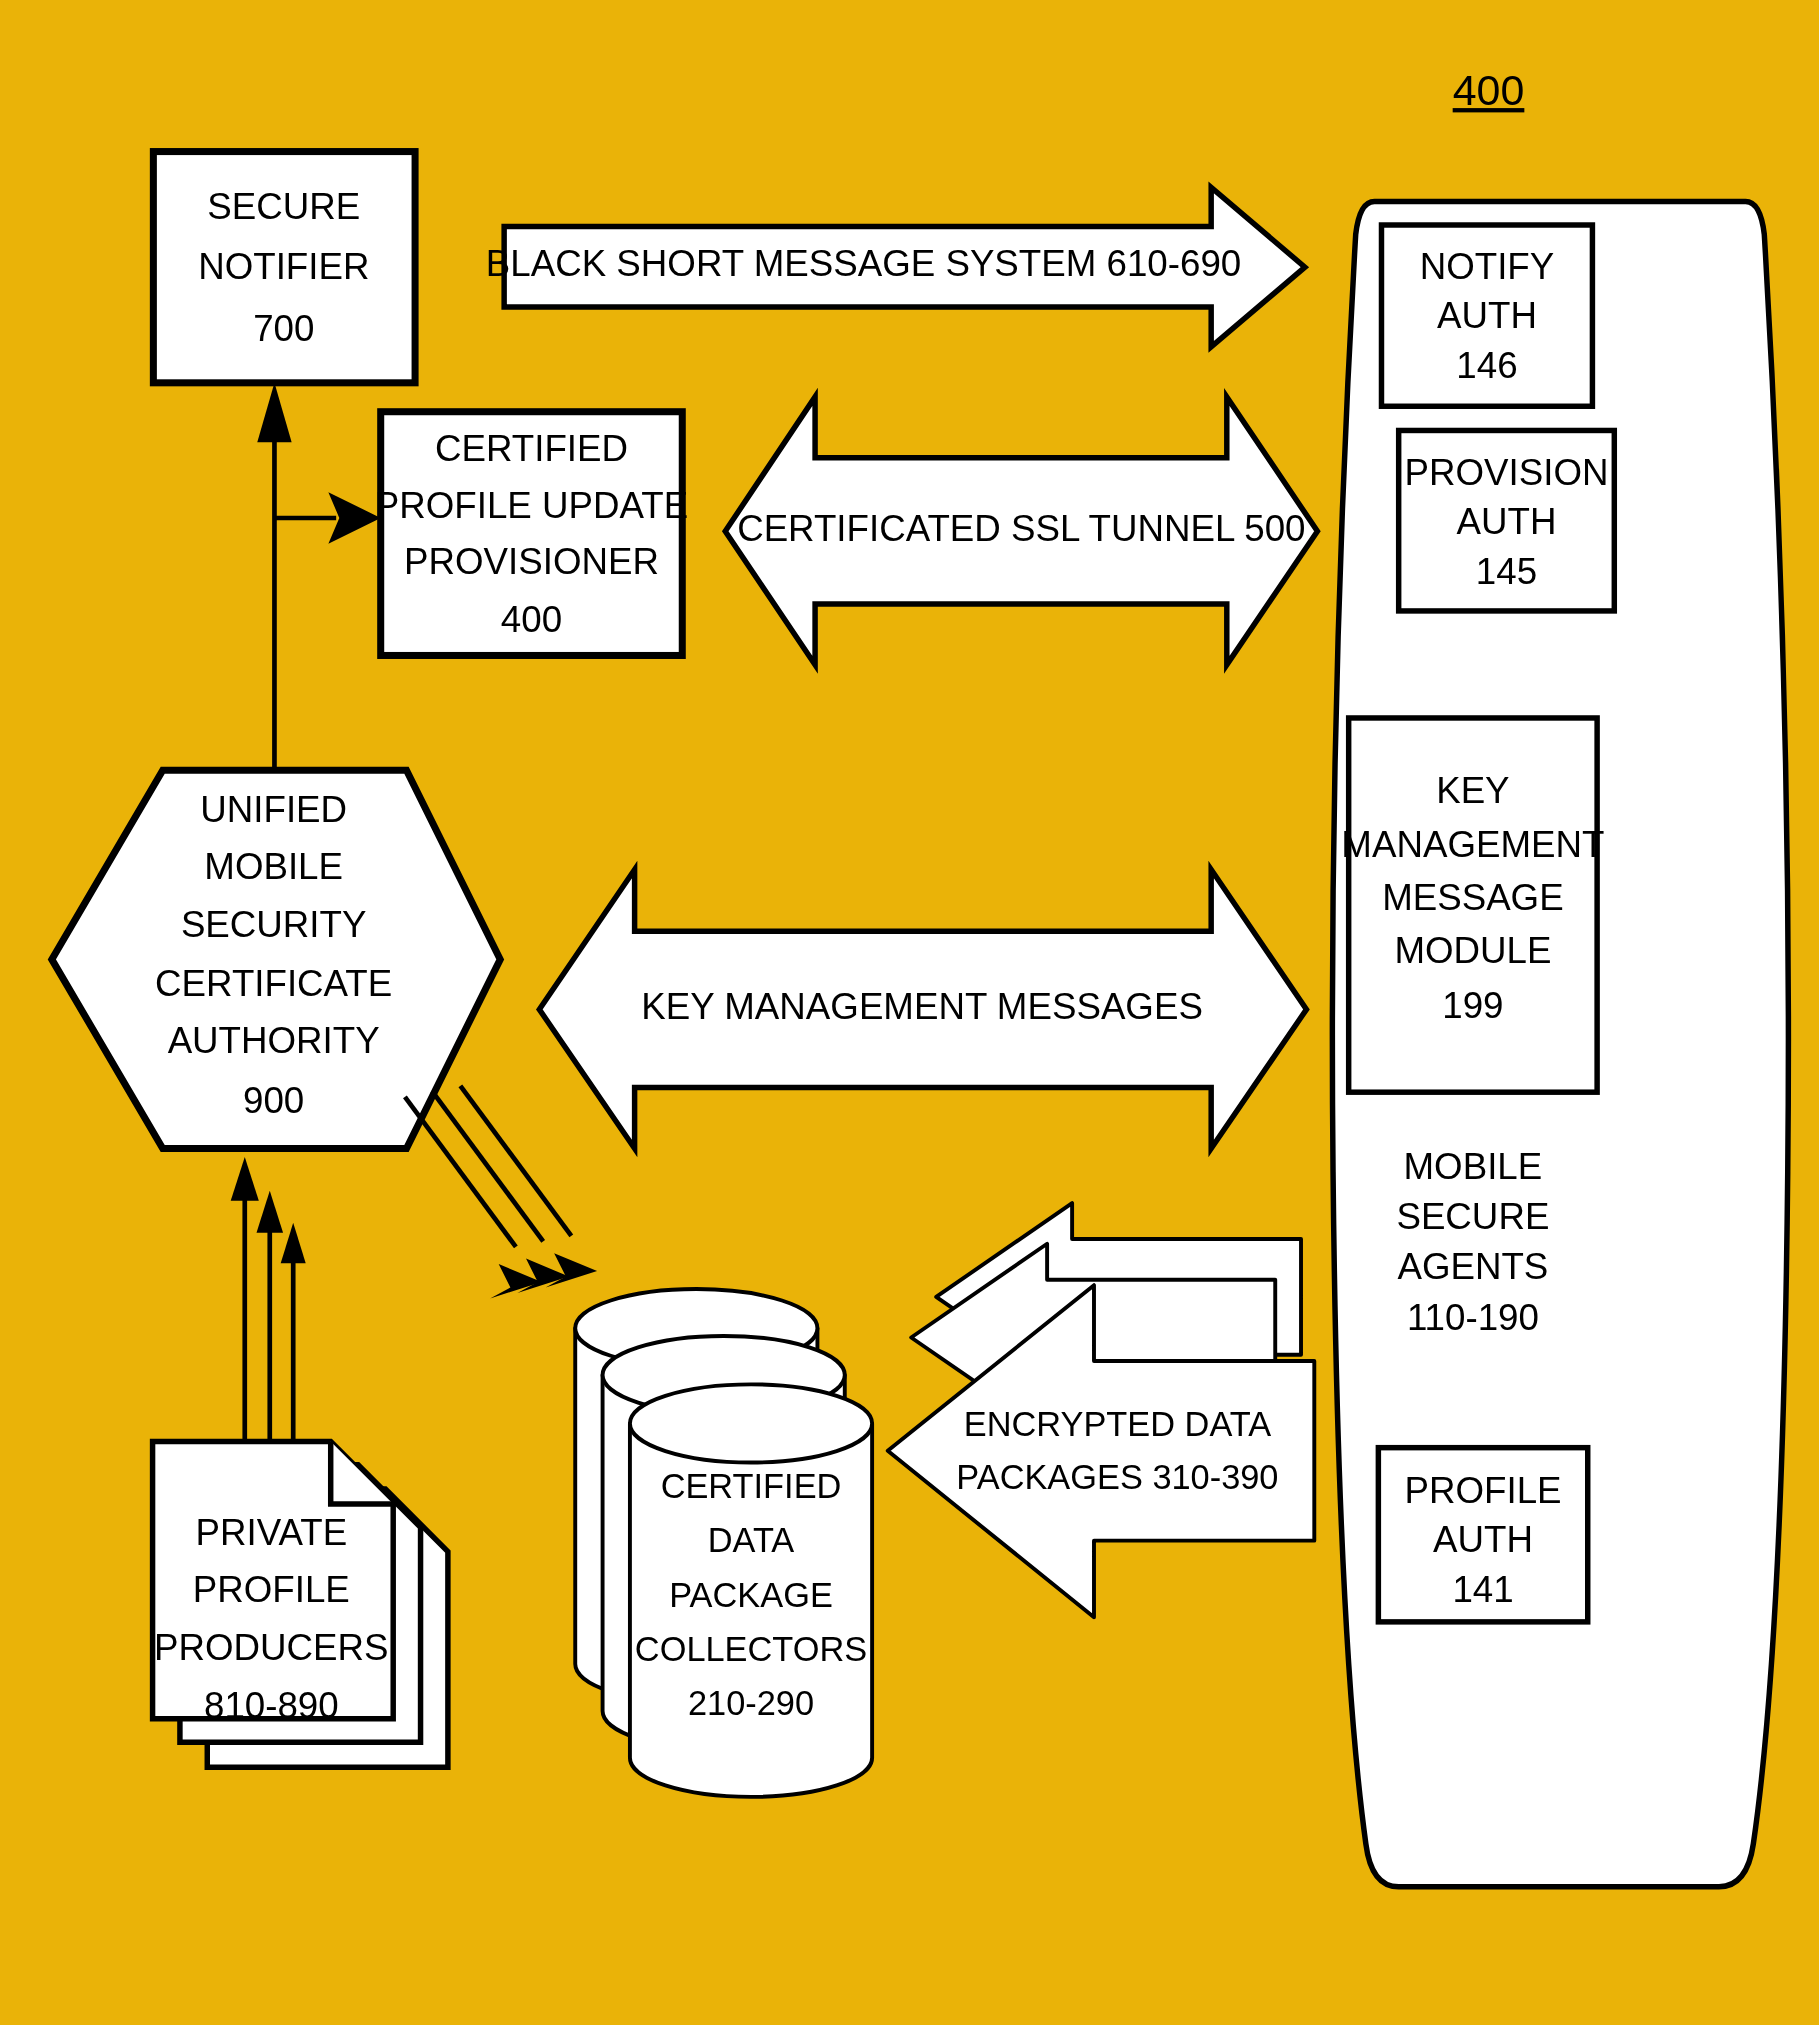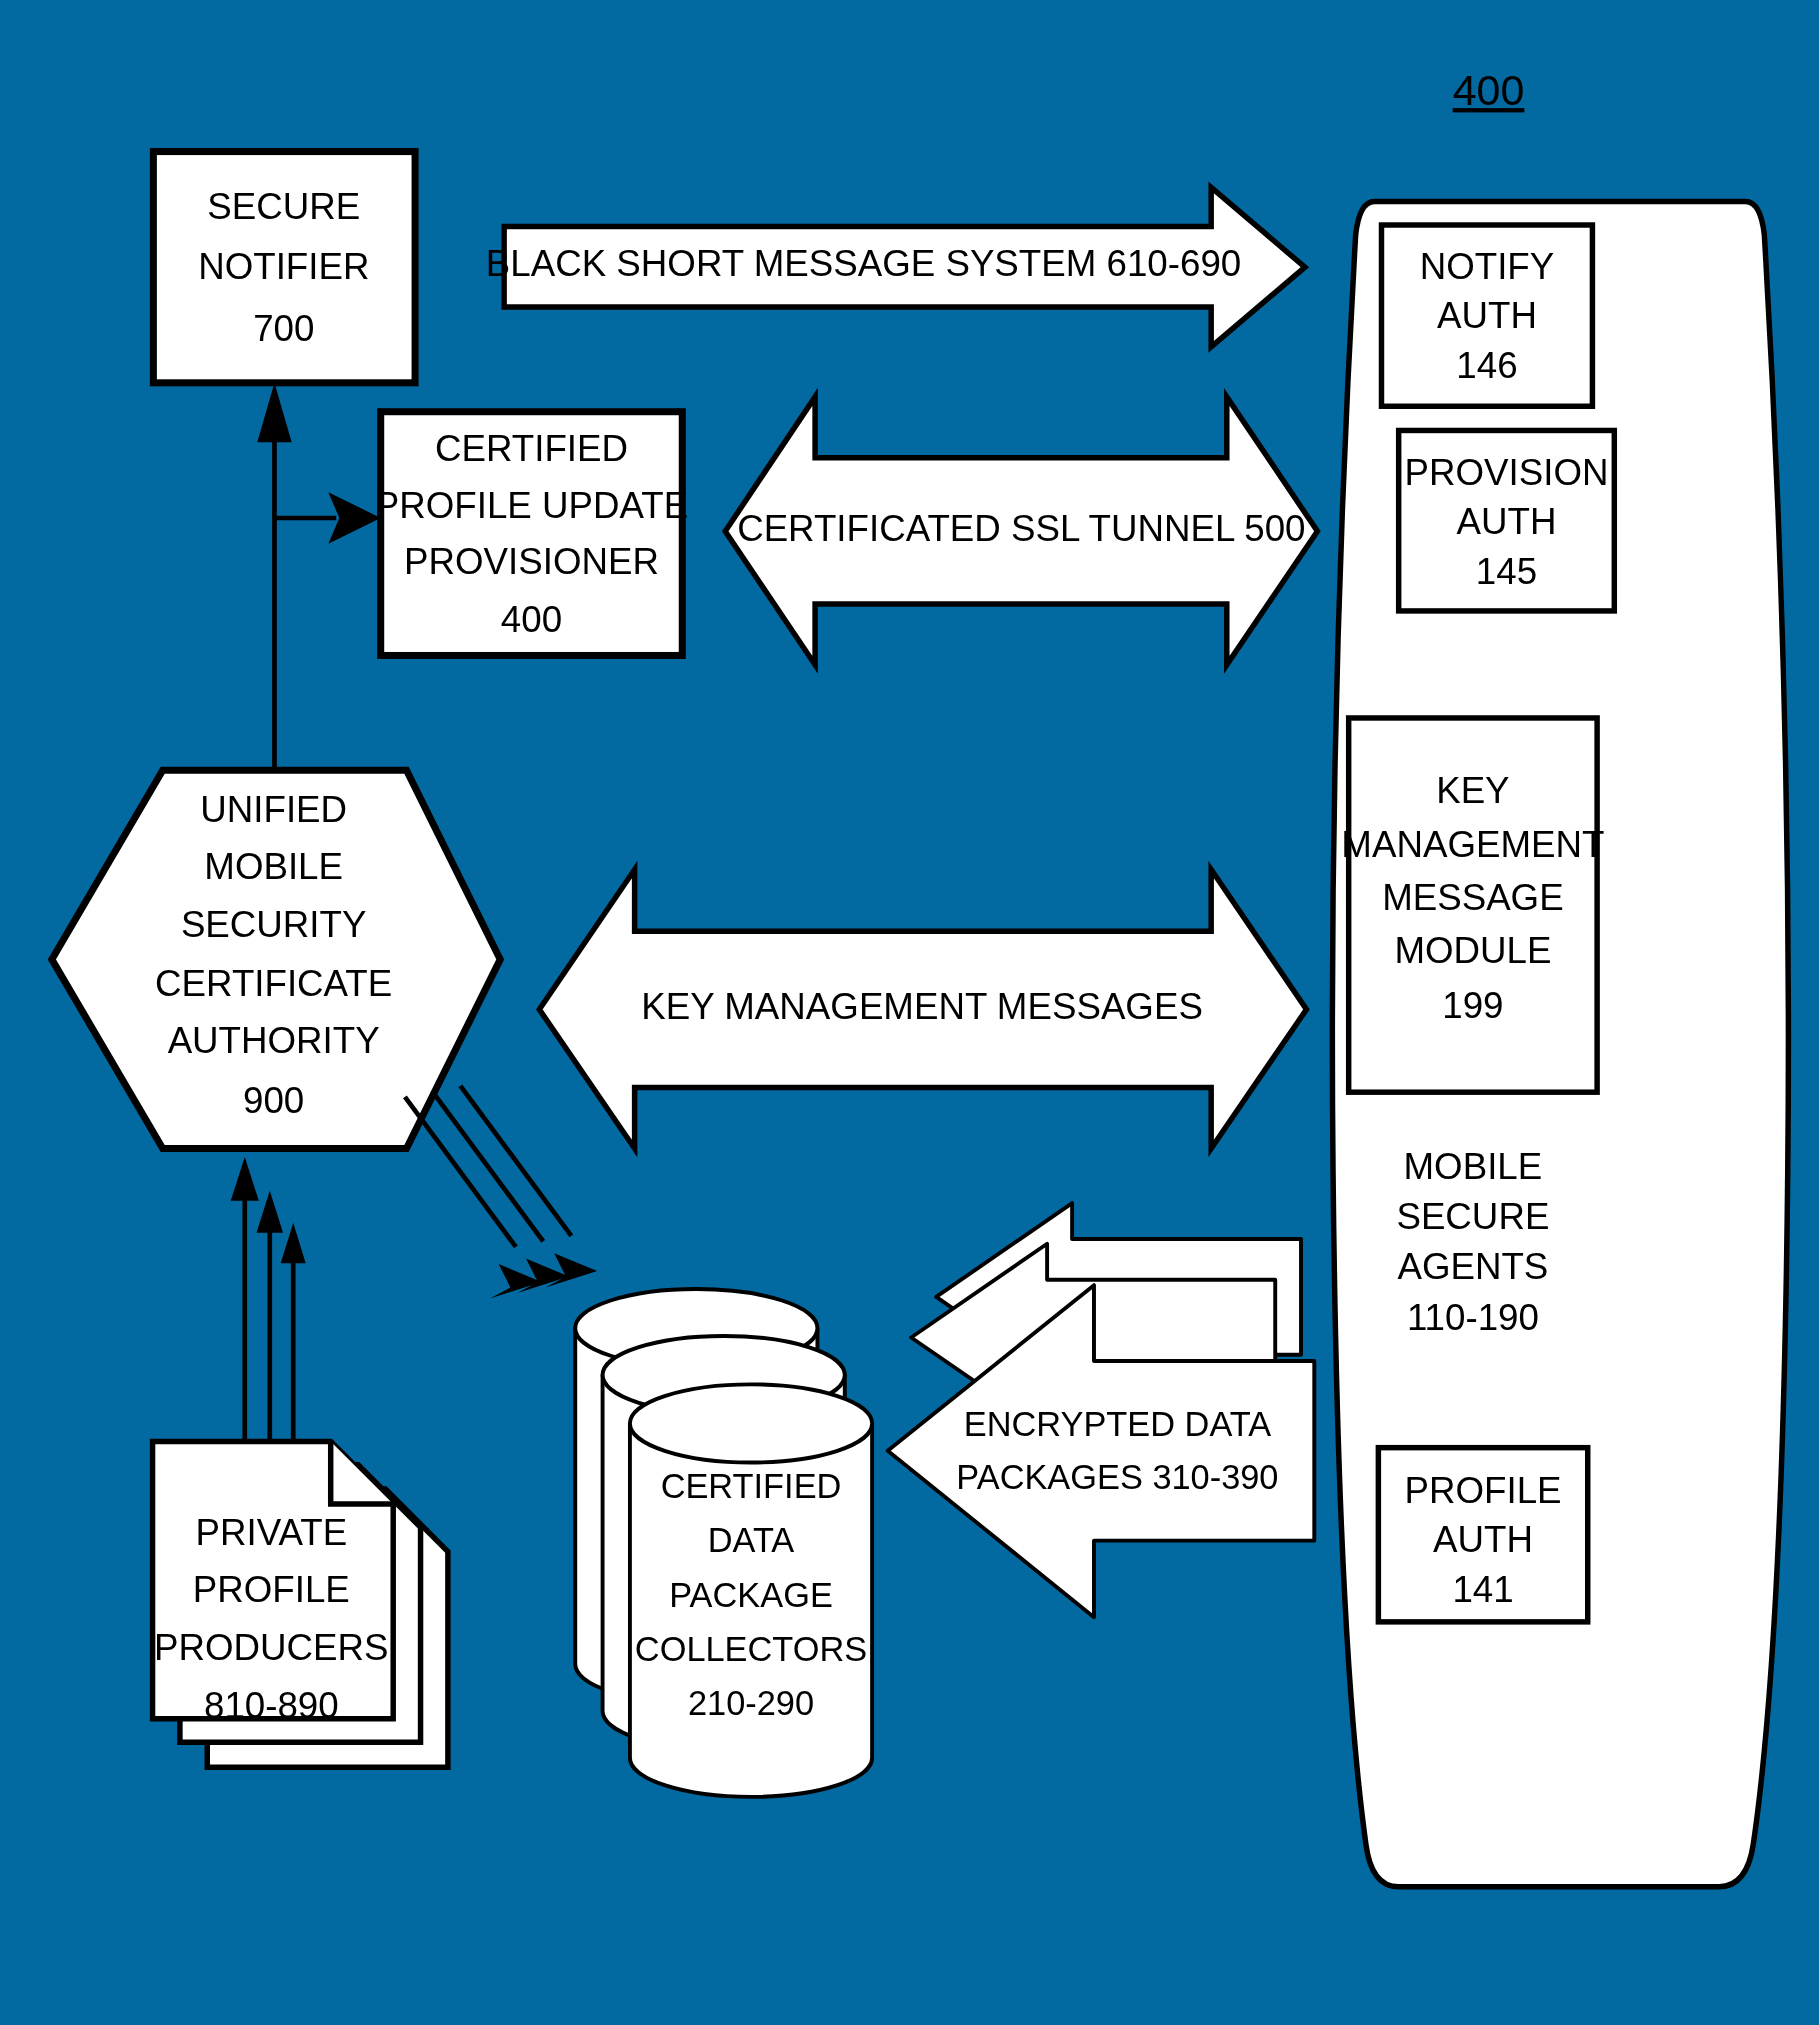--- a/index.html
+++ b/index.html
@@ -7,21 +7,21 @@
     padding: 0;
     background: #ffffff;
   }
   body {
     font-family: "Liberation Sans", sans-serif;
   }
   #figure-root {
     position: relative;
     width: 1820px;
     height: 2025px;
-    background: #0369a1;
+    background: #eab308;
     overflow: hidden;
   }
   svg#figure-svg {
     position: absolute;
     top: 0;
     left: 0;
     width: 1820px;
     height: 2025px;
     display: block;
   }

